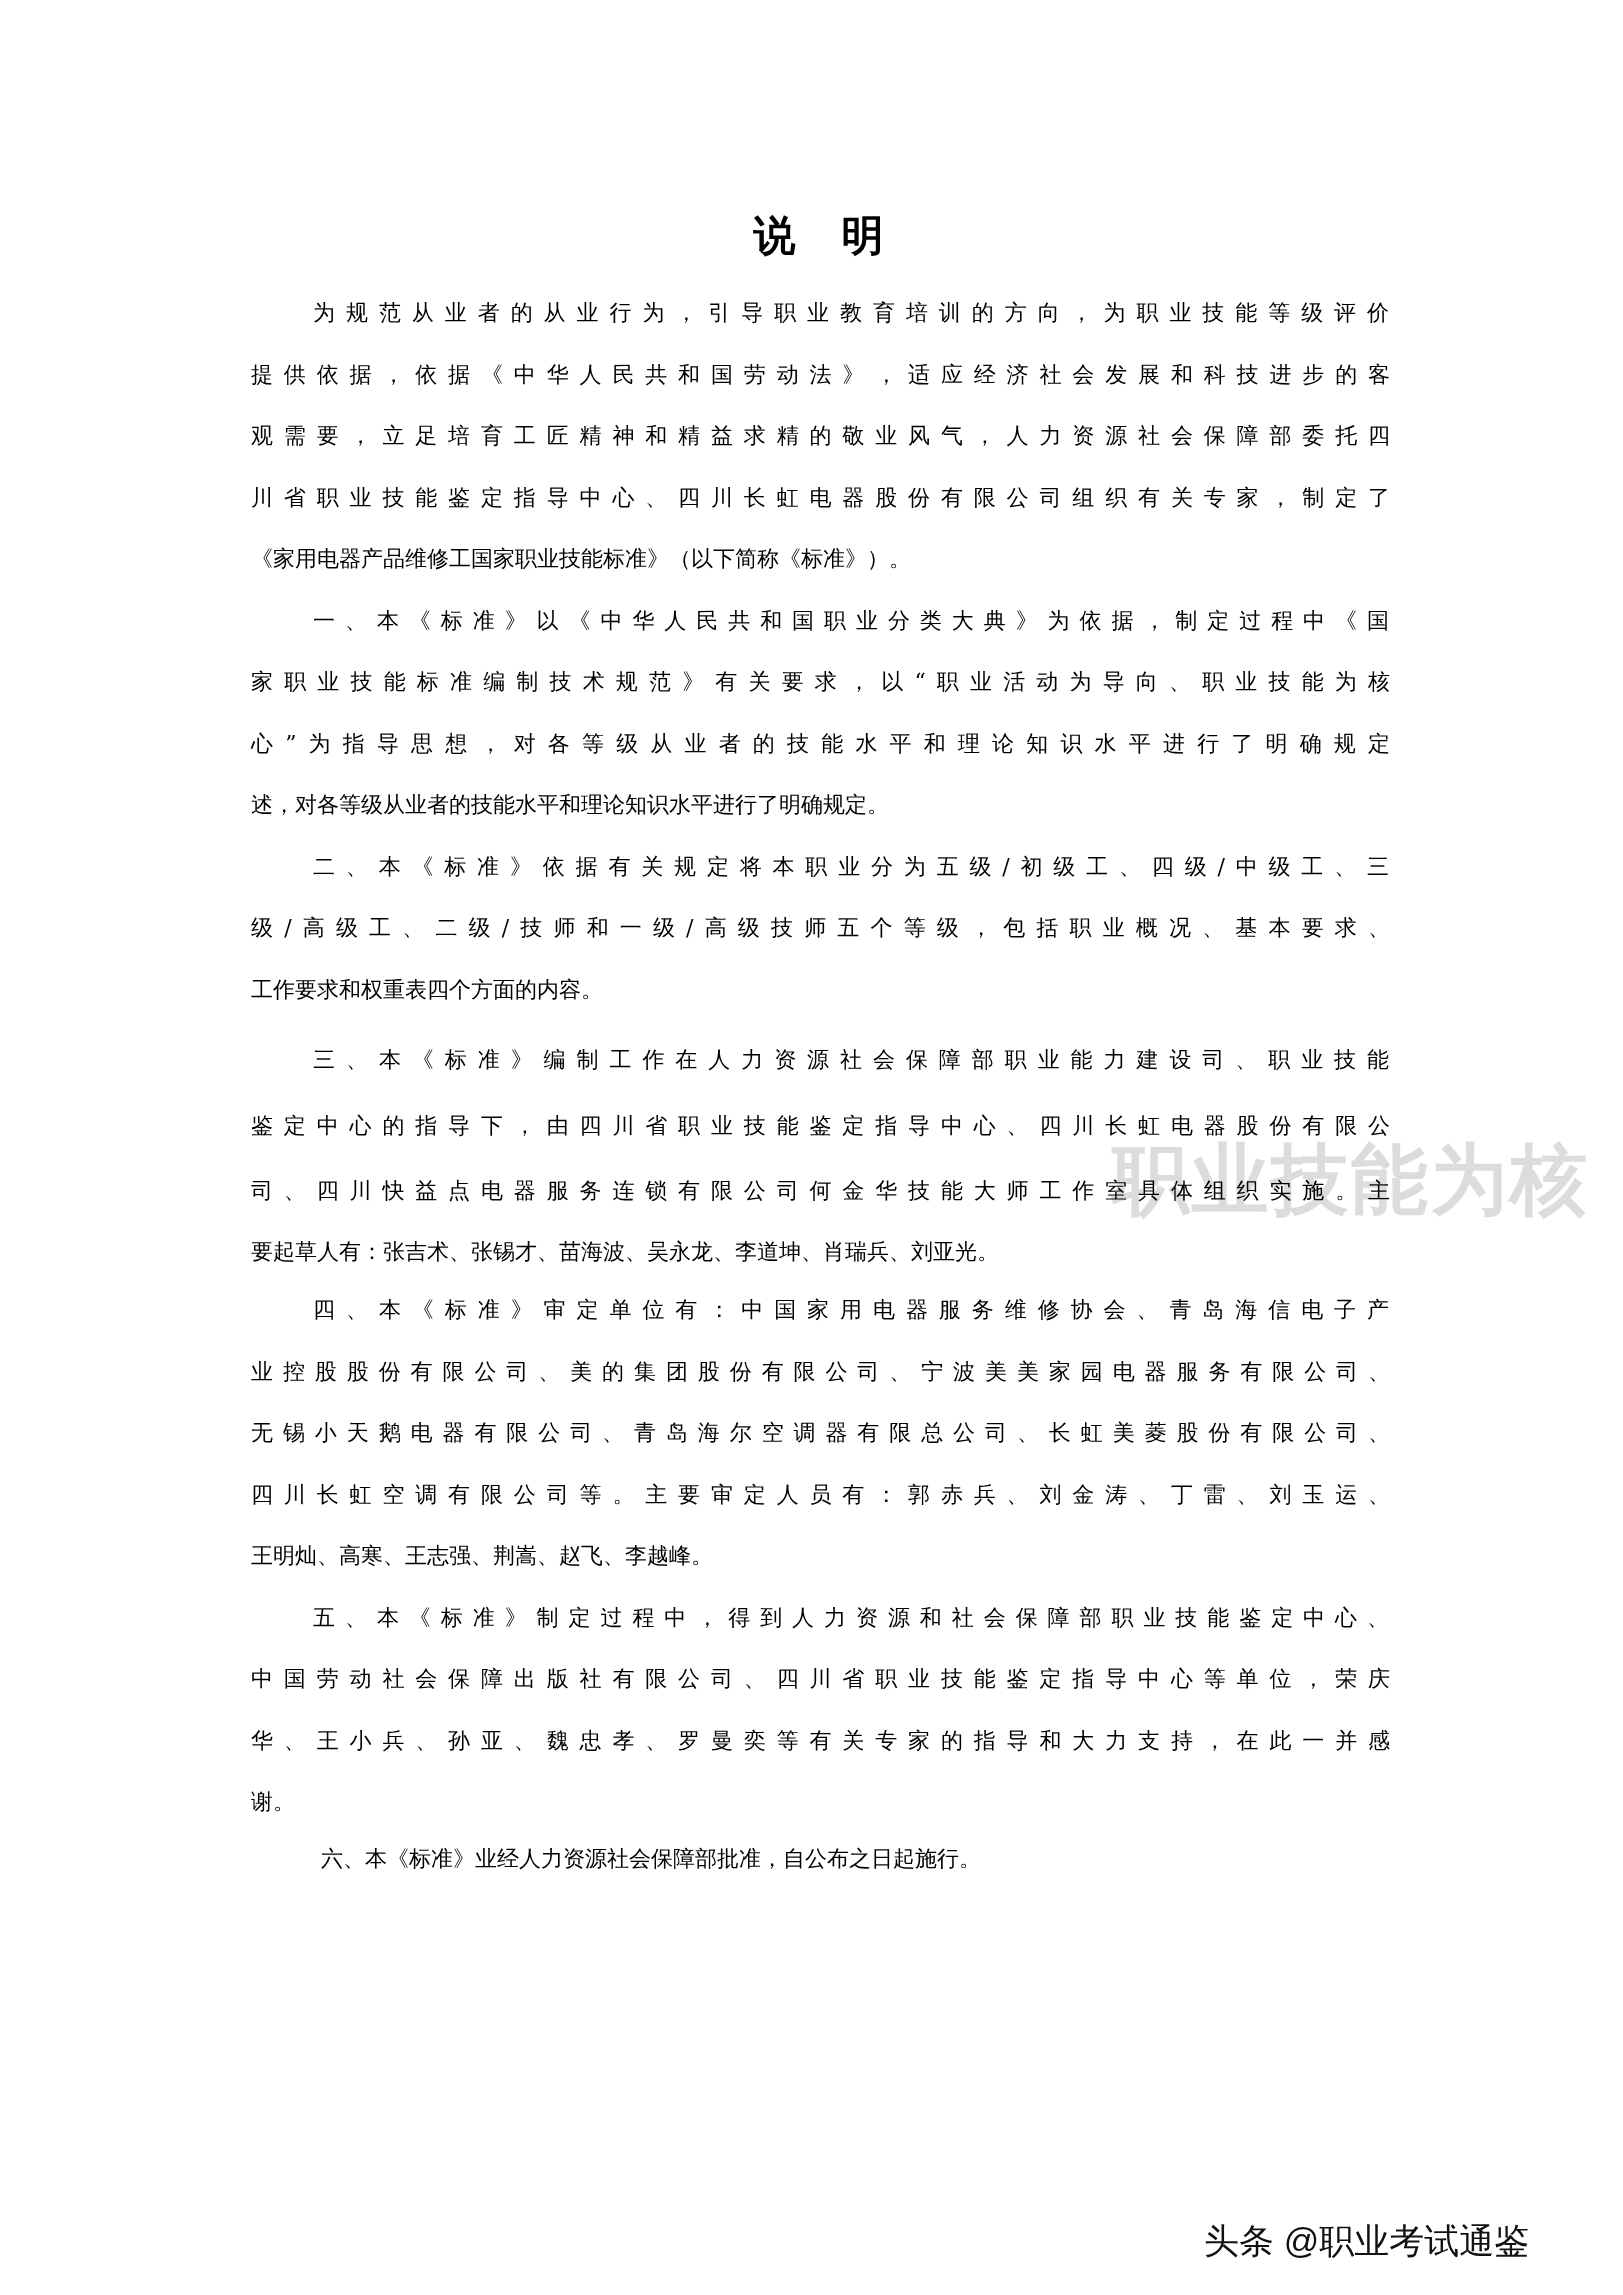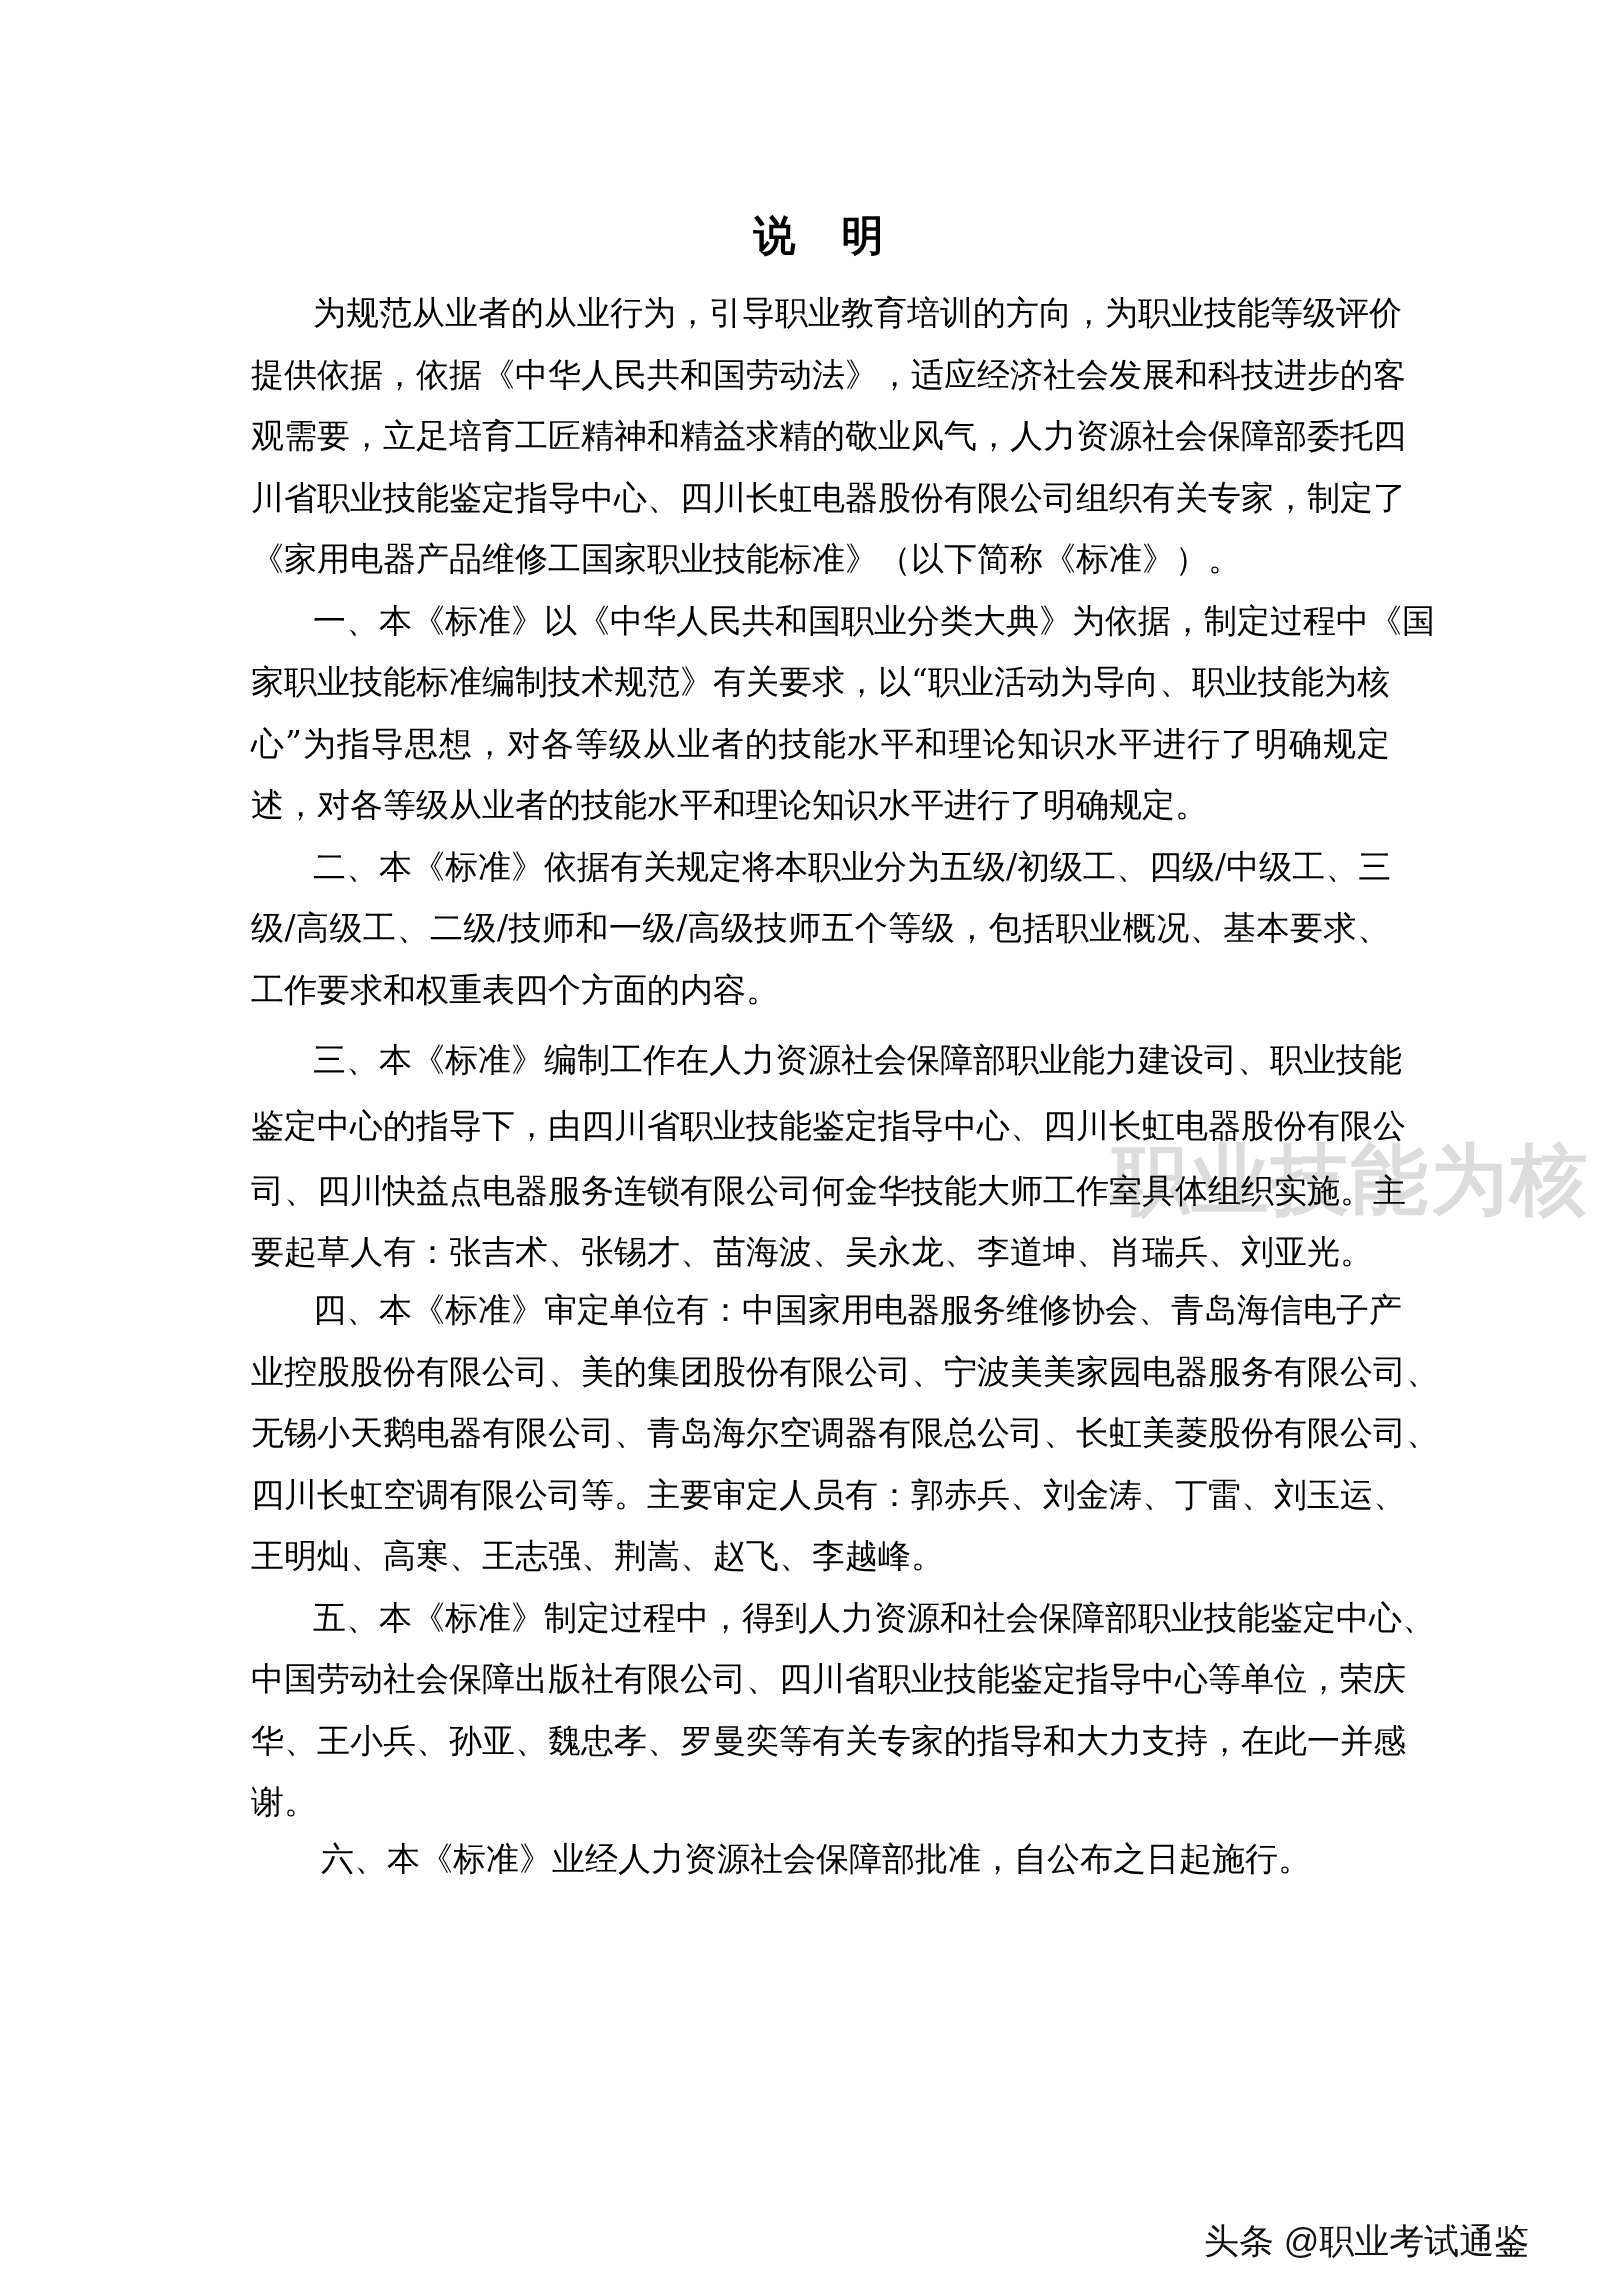--- a/index.html
+++ b/index.html
@@ -1,20 +1,20 @@
 <!DOCTYPE html>
 <html style="font-size:10.5px"><head>
 <meta charset="utf-8">
 <style>
   html, body { margin: 0; padding: 0; background: #ffffff; }
   body { width: 1623px; height: 2295px; position: relative; overflow: hidden;
          font-family: "DejaVu Serif", "Liberation Serif", serif; color: #000; }
   .title { position: absolute; left: 0; width: 1623px; top: 208px; text-align: center;
            font-size: 42px; font-weight: bold; letter-spacing: 46px; padding-left: 60px; box-sizing: border-box; }
-  .line { position: absolute; left: 251px; width: 1139px; font-size: 33px; line-height: 39px;
+  .line { position: absolute; left: 251px; width: 1139px; font-size: 22px; line-height: 39px;
           white-space: nowrap; text-align: justify; text-align-last: justify; }
   .line.last { text-align-last: left; }
   .line.indent { left: 313px; width: 1076px; }
   .watermark { position: absolute; left: 1112px; top: 1129px; font-family: "DejaVu Sans", sans-serif;
                font-size: 77px; font-weight: bold; color: #dcdcdc; letter-spacing: 2.6px; z-index: 0; }
   .line { z-index: 1; }
   .footer-mark { position: absolute; left: 1204px; top: 2218px; font-family: Liberation Sans, sans-serif;
                  font-size: 35px; color: #111; text-shadow: 0.7px 0.7px 0 #fff, -0.7px -0.7px 0 #fff; }
 </style>
 </head>

